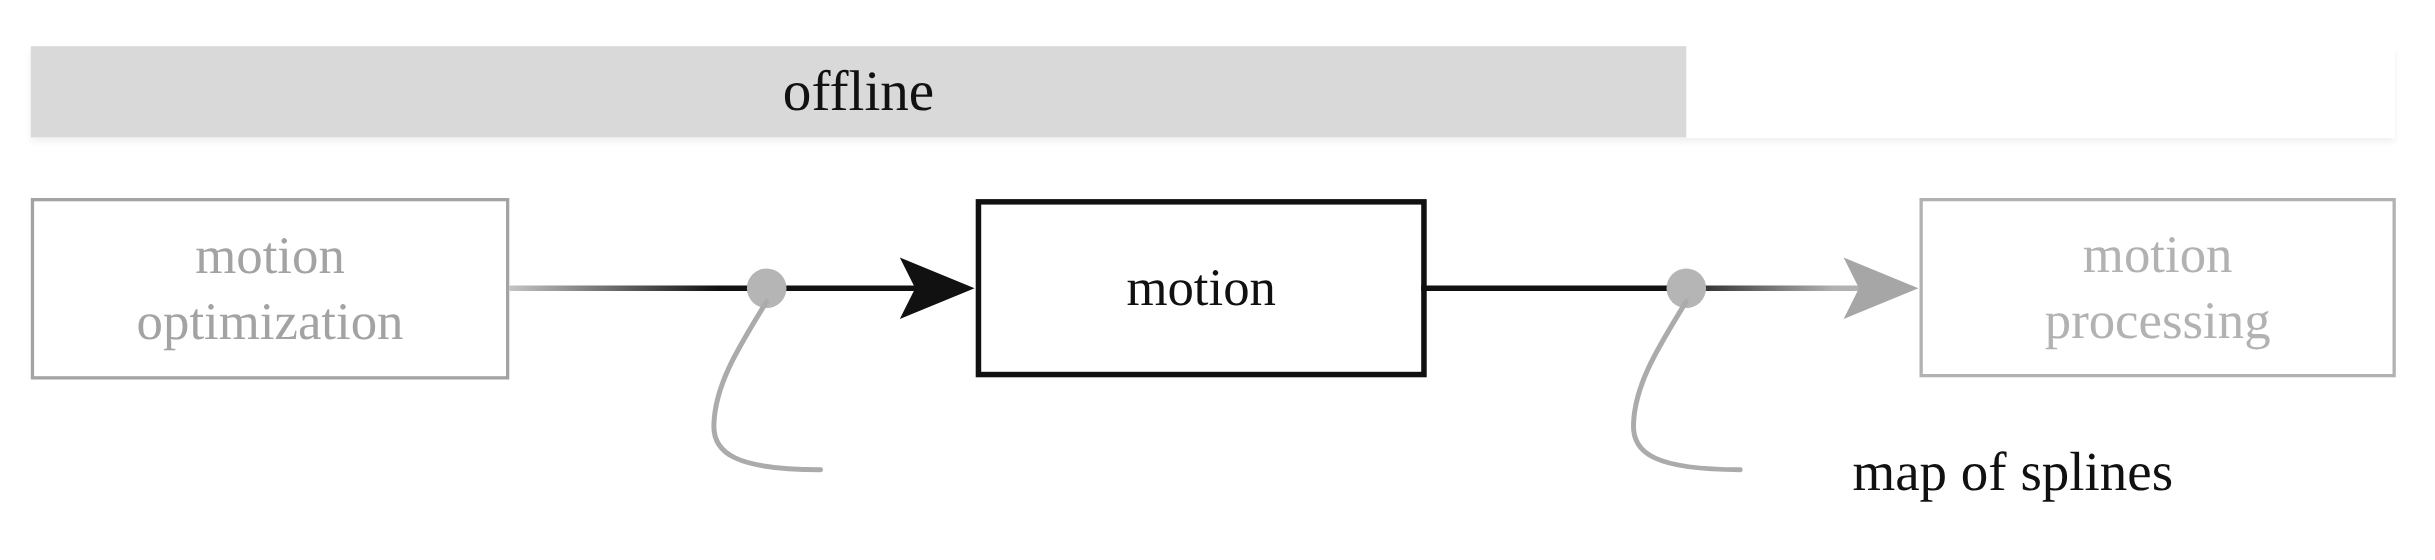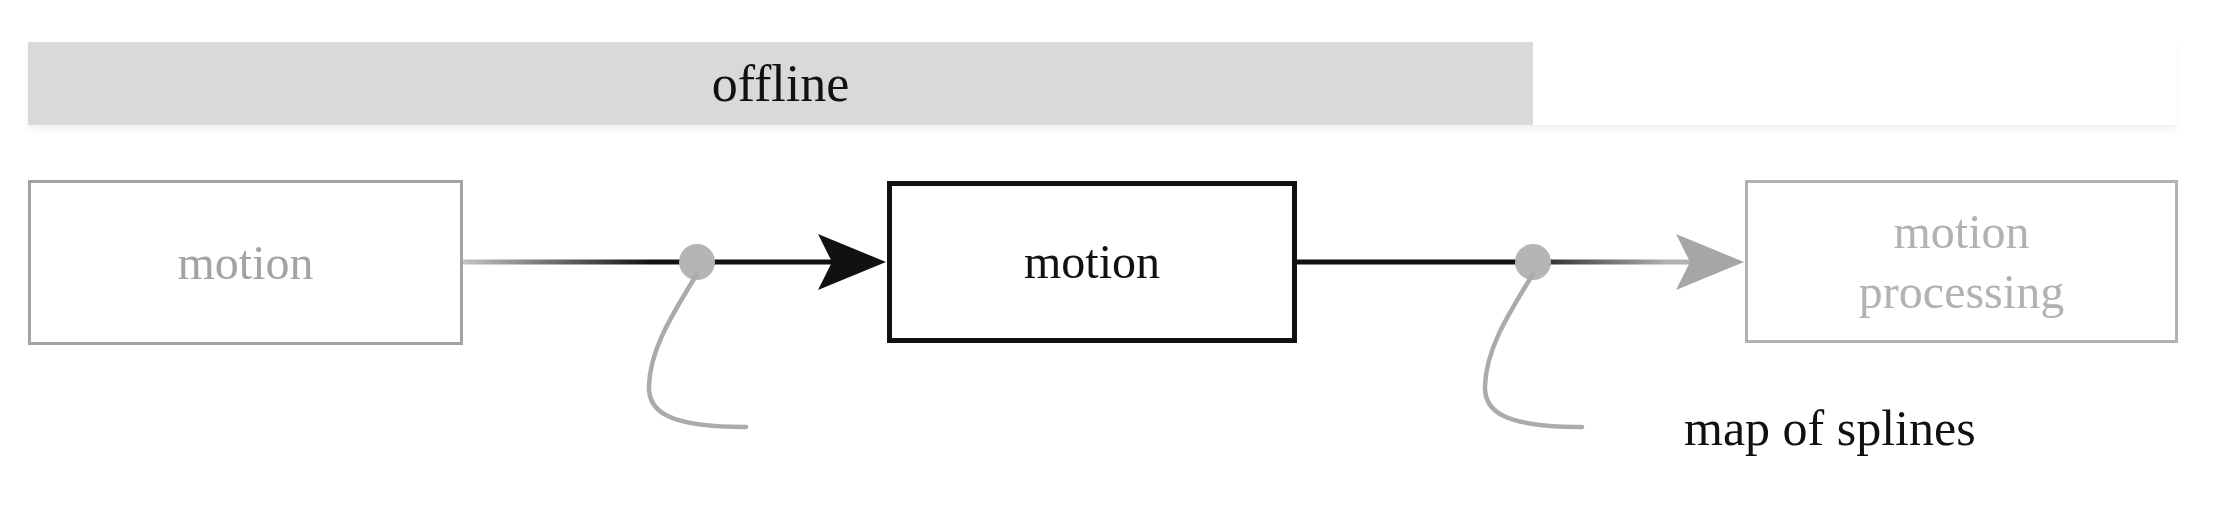--- a/index.html
+++ b/index.html
@@ -109,20 +109,21 @@
 <div class="canvas">
 
   <div class="phase-bar">
     <div class="phase phase-offline">
       <span>offline</span>
     </div>
   </div>
 
   <div class="node node-inactive-left">
     <div>motion</div>
+    <div>optimization</div>
   </div>
 
   <div class="node node-active">
     <div>motion</div>
   </div>
 
   <div class="node node-inactive-right">
     <div>motion</div>
     <div>processing</div>
   </div>

